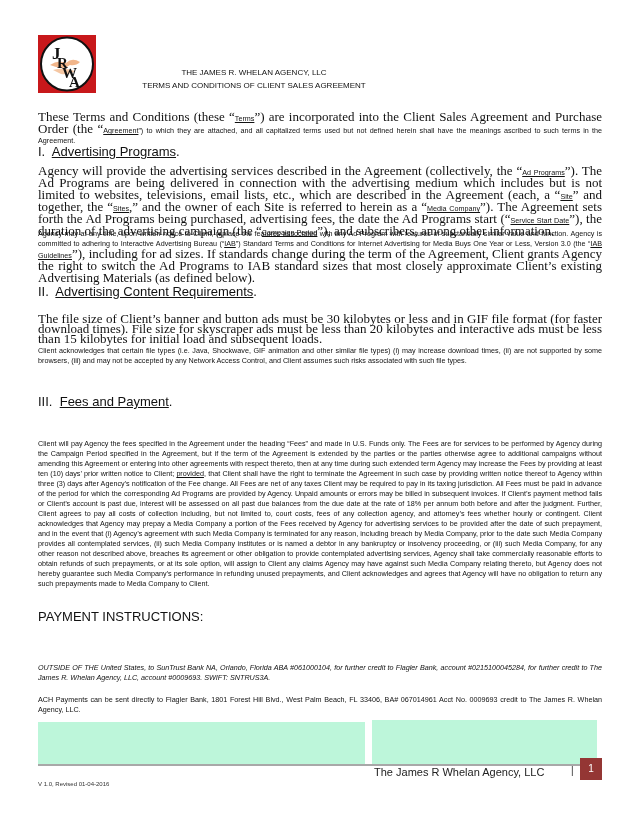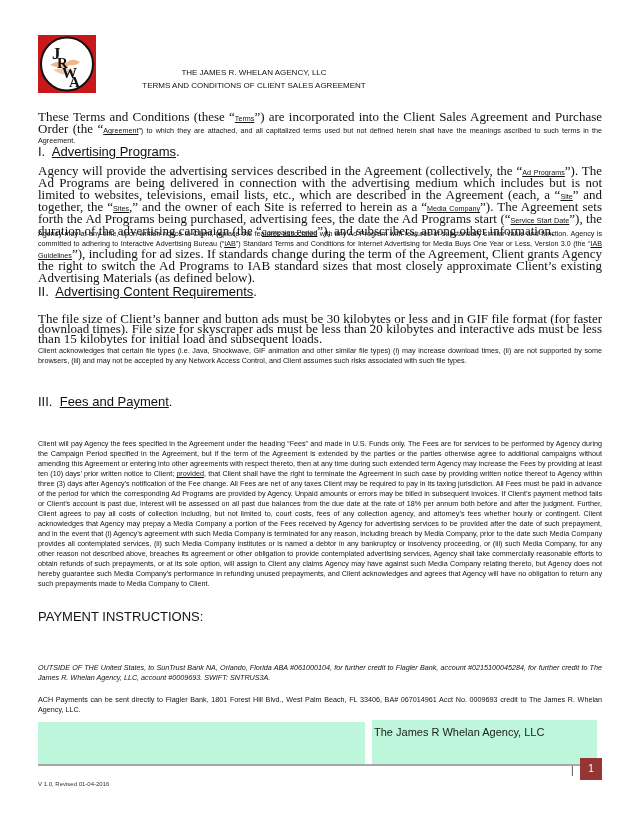--- a/index.html
+++ b/index.html
@@ -9,21 +9,21 @@
   .logo svg { width: 58px; height: 58px; display: block; }
   .heading { position: absolute; left: 0; width: 508px; text-align: center; font-family: "Liberation Sans", sans-serif; font-size: 8px; color: #111; top: 66px; line-height: 13px; }
   .body-text { position: absolute; left: 38px; width: 564px; font-family: "Liberation Sans", sans-serif; font-size: 7.2px; line-height: 10px; text-align: justify; color: #111; }
   .body-text p { margin: 0; }
   .serif { font-family: "Liberation Serif", serif; font-size: 13px; }
   .u { text-decoration: underline; }
   .sec-head { position: absolute; left: 38px; font-family: "Liberation Sans", sans-serif; font-size: 13px; color: #111; }
   .green1 { position: absolute; left: 38px; top: 722px; width: 327px; height: 42px; background: #bdf6da; }
   .green2 { position: absolute; left: 372px; top: 720px; width: 225px; height: 44px; background: #bdf6da; }
   .rule { position: absolute; left: 38px; top: 764px; width: 545px; height: 2px; background: #a8a8a8; }
-  .footer-name { position: absolute; left: 374px; top: 724px; font-family: "Liberation Sans", sans-serif; font-size: 11px; color: #222; line-height: 16px; }
+  .footer-name { position: absolute; left: 374px; top: 764px; font-family: "Liberation Sans", sans-serif; font-size: 11px; color: #222; line-height: 16px; }
   .footer-sep { position: absolute; left: 571px; top: 765px; font-family: "Liberation Sans", sans-serif; font-size: 10px; color: #333; }
   .page-num { position: absolute; left: 580px; top: 758px; width: 22px; height: 22px; background: #943634; color: #fff; font-family: "Liberation Sans", sans-serif; font-size: 10px; text-align: center; line-height: 22px; }
   .version { position: absolute; left: 38px; top: 781px; font-family: "Liberation Sans", sans-serif; font-size: 6px; color: #333; }
 </style>
 </head>
 <body>
 
 <div class="page">
 
   <div class="logo">

